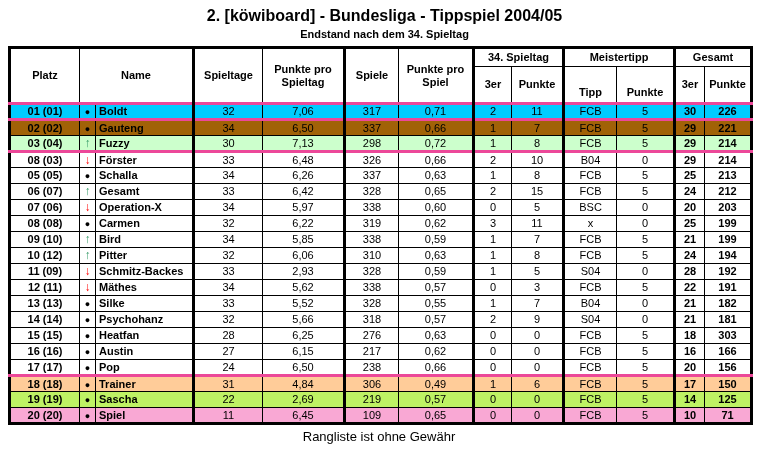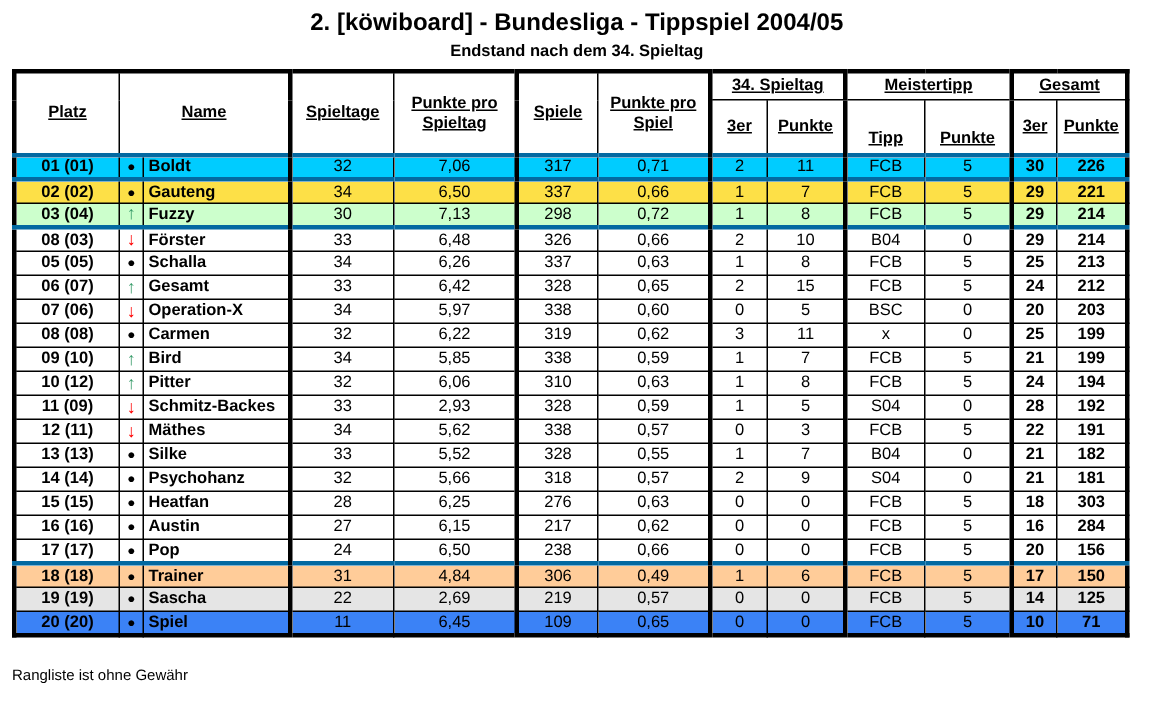--- a/index.html
+++ b/index.html
@@ -24,36 +24,36 @@
     margin: 6px 0 0 8px;
     border: 3px solid #000;
     width: 742px;
   }
   .rank th, .rank td {
     border: 1px solid #000;
     font-size: 11px; line-height: 13px;
     padding: 0; text-align: center; vertical-align: middle;
     overflow: hidden; white-space: nowrap;
   }
-  .rank thead th { font-weight: bold; background: #fff; text-decoration: underline; }
+  .rank thead th { font-weight: bold; background: #fff; }
   .rank thead tr.h1 { height: 19px; }
   .rank thead tr.h2 { height: 37px; }
   .wrap { white-space: normal !important; }
   .br-thick { border-right: 3px solid #000 !important; }
   .valign-bottom { vertical-align: bottom !important; padding-bottom: 3px !important; }
   .rank tbody tr { height: 16px; }
-  .rank tbody tr.group-start td { border-top: 3px solid #0369a1; }
+  .rank tbody tr.group-start td { border-top: 3px solid #ec4899; }
   td.platz { font-weight: bold; }
   td.name { text-align: left; padding-left: 3px; font-weight: bold; }
   td.bold { font-weight: bold; }
   .trend { font-weight: bold; font-size: 12px; line-height: 12px; display: inline-block; }
   .trend-same { font-size: 9px; }
   .footer {
-    width: 742px; margin-left: 8px; margin-top: 20px;
-    text-align: left; font-size: 10px;
+    width: 742px; margin-left: 8px; margin-top: 4px;
+    text-align: center; font-size: 13px;
   }
 </style>
 </head>
 <body>
 
 <div class="title">2. [köwiboard] - Bundesliga - Tippspiel 2004/05</div>
 <div class="subtitle">Endstand nach dem 34. Spieltag</div>
 
 <table class="rank">
   <colgroup>
@@ -101,21 +101,21 @@
     <td class="br-thick">7,06</td>
     <td>317</td>
     <td class="br-thick">0,71</td>
     <td>2</td>
     <td class="br-thick">11</td>
     <td>FCB</td>
     <td class="br-thick">5</td>
     <td class="bold">30</td>
     <td class="bold">226</td>
   </tr>
-      <tr class="group-start" style="background-color: #fde047; margin-top: 13px;">
+      <tr class="group-start" style="background-color: #a16207; margin-top: 13px;">
     <td class="platz">02 (02)</td>
     <td class="icon-cell"><span class="trend trend-same" style="color: rgb(0, 0, 0);">●</span></td>
     <td class="name br-thick">Gauteng</td>
     <td>34</td>
     <td class="br-thick">6,50</td>
     <td>337</td>
     <td class="br-thick">0,66</td>
     <td>1</td>
     <td class="br-thick">7</td>
     <td>FCB</td>
@@ -324,21 +324,21 @@
     <td class="name br-thick">Austin</td>
     <td>27</td>
     <td class="br-thick">6,15</td>
     <td>217</td>
     <td class="br-thick">0,62</td>
     <td>0</td>
     <td class="br-thick">0</td>
     <td>FCB</td>
     <td class="br-thick">5</td>
     <td class="bold">16</td>
-    <td class="bold">284</td>
+    <td class="bold">166</td>
   </tr>
       <tr>
     <td class="platz">17 (17)</td>
     <td class="icon-cell"><span class="trend trend-same" style="color: rgb(0, 0, 0);">●</span></td>
     <td class="name br-thick">Pop</td>
     <td>24</td>
     <td class="br-thick">6,50</td>
     <td>238</td>
     <td class="br-thick">0,66</td>
     <td>0</td>
@@ -356,36 +356,36 @@
     <td class="br-thick">4,84</td>
     <td>306</td>
     <td class="br-thick">0,49</td>
     <td>1</td>
     <td class="br-thick">6</td>
     <td>FCB</td>
     <td class="br-thick">5</td>
     <td class="bold">17</td>
     <td class="bold">150</td>
   </tr>
-      <tr style="background-color: #e5e5e5;">
+      <tr style="background-color: #bef264;">
     <td class="platz">19 (19)</td>
     <td class="icon-cell"><span class="trend trend-same" style="color: rgb(0, 0, 0);">●</span></td>
     <td class="name br-thick">Sascha</td>
     <td>22</td>
     <td class="br-thick">2,69</td>
     <td>219</td>
     <td class="br-thick">0,57</td>
     <td>0</td>
     <td class="br-thick">0</td>
     <td>FCB</td>
     <td class="br-thick">5</td>
     <td class="bold">14</td>
     <td class="bold">125</td>
   </tr>
-      <tr style="background-color: #3b82f6; margin-top: 32px;">
+      <tr style="background-color: #f9a8d4; margin-top: 32px;">
     <td class="platz">20 (20)</td>
     <td class="icon-cell"><span class="trend trend-same" style="color: rgb(0, 0, 0);">●</span></td>
     <td class="name br-thick">Spiel</td>
     <td>11</td>
     <td class="br-thick">6,45</td>
     <td>109</td>
     <td class="br-thick">0,65</td>
     <td>0</td>
     <td class="br-thick">0</td>
     <td>FCB</td>

